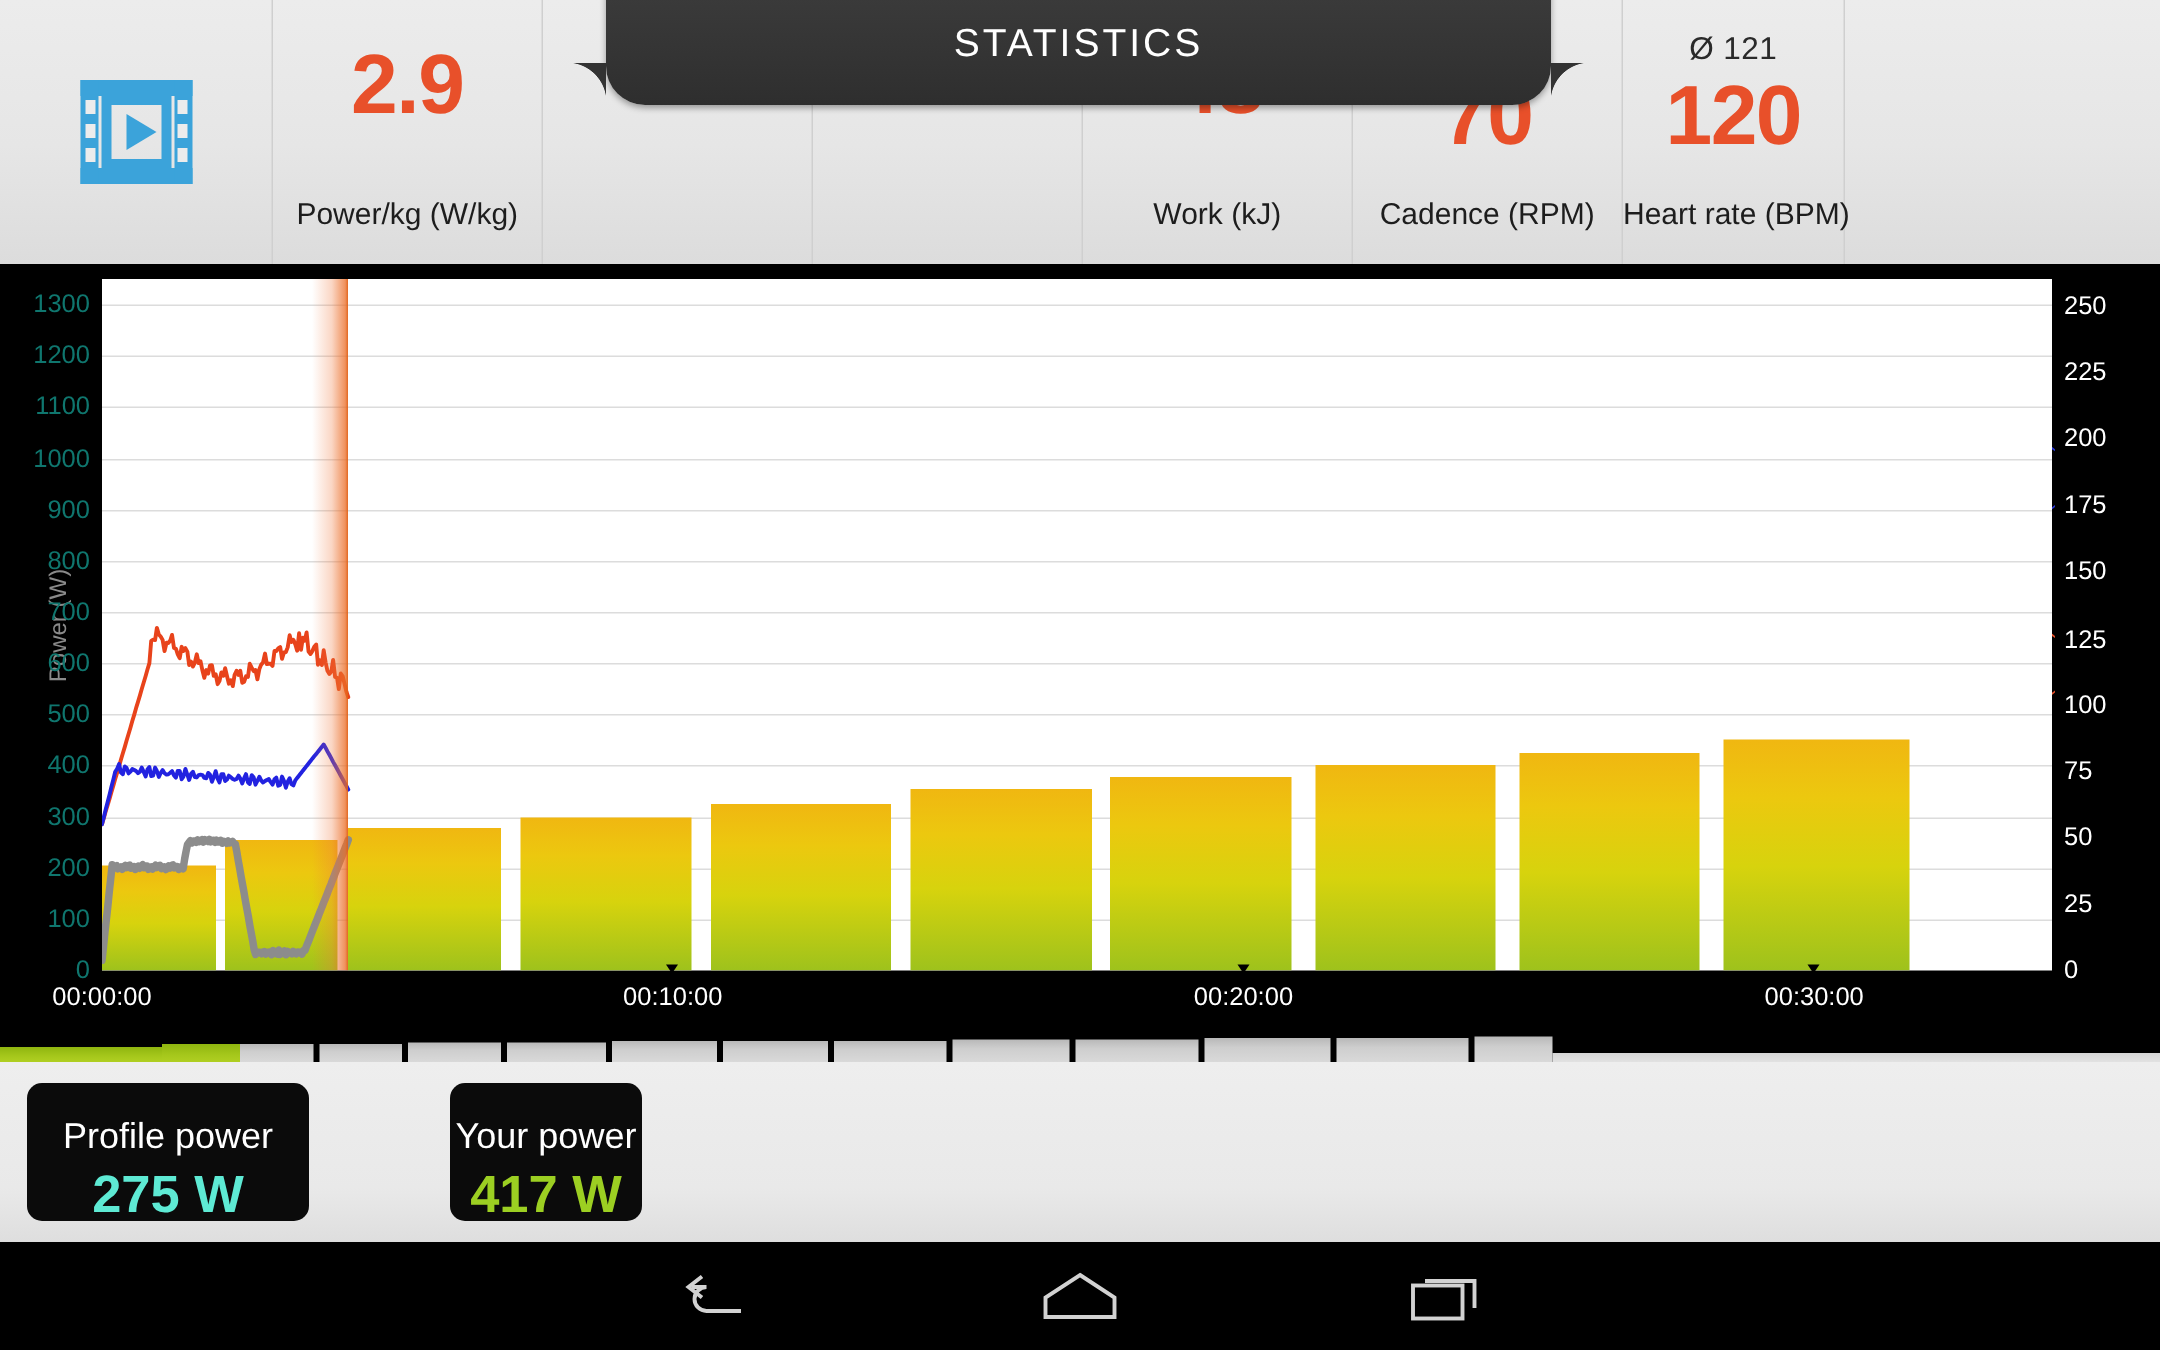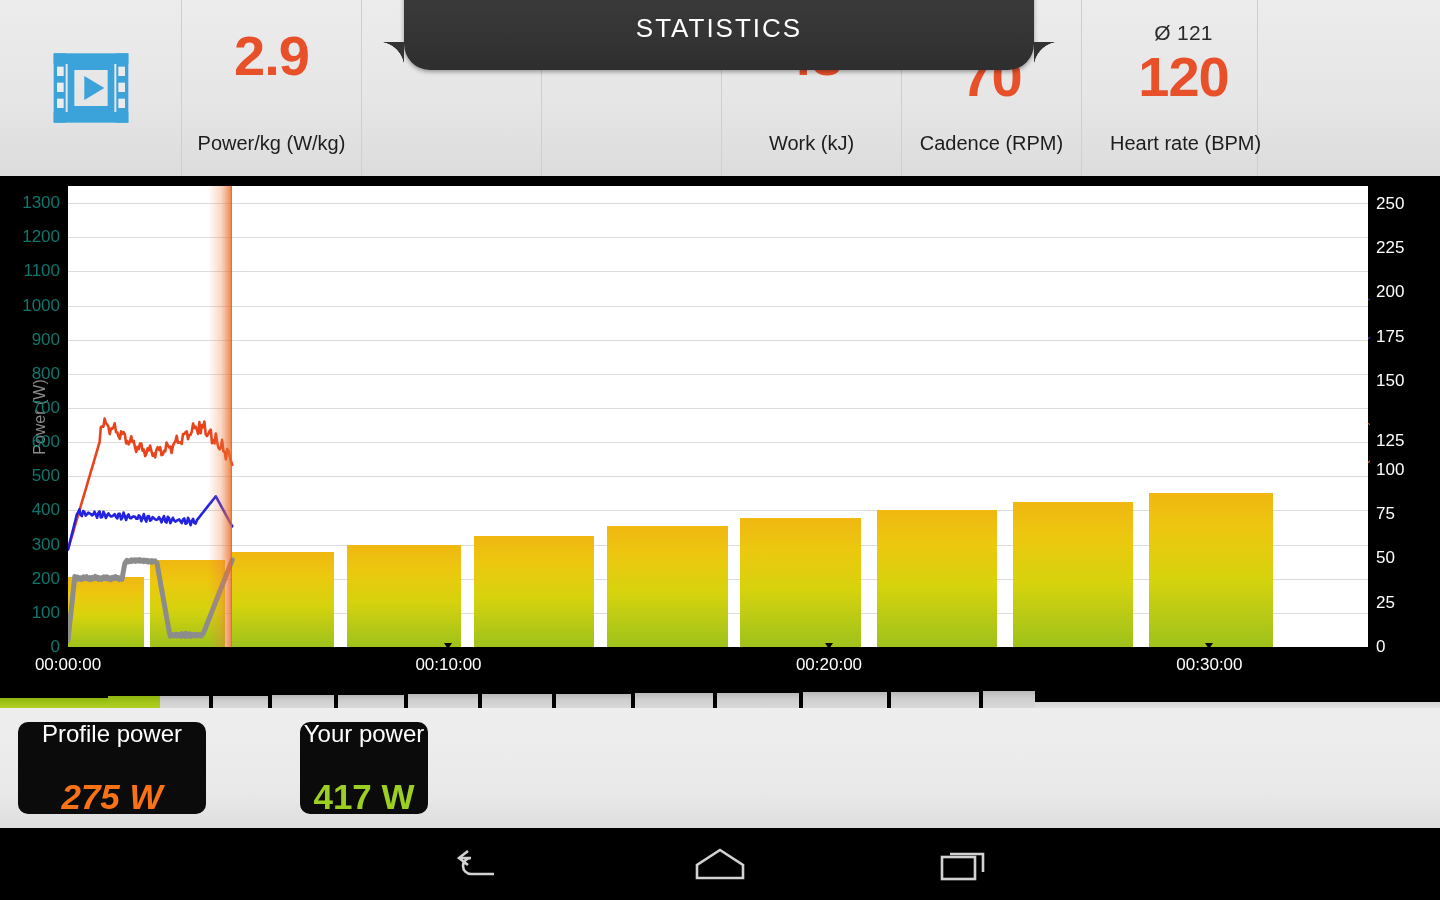--- a/index.html
+++ b/index.html
@@ -12,21 +12,21 @@
   .header { position:absolute; left:0; top:0; width:1440px; height:176px;
     background:linear-gradient(to bottom,#ececec 0%,#e6e6e6 55%,#dcdcdc 100%);
     display:flex; }
   .hcell { position:relative; height:176px; display:flex; flex-direction:column;
     align-items:center; justify-content:flex-start; padding-top:22px;
     border-right:1px solid #cfcfcf; }
   .hcell.first { border-left:none; }
   .hcell.logo { width:182px; justify-content:center; padding-top:0; }
   .hcell.metric { width:180px; }
   .hcell.empty { width:180px; }
-  .hcell.wide { width:148px;margin-left:28px; }
+  .hcell.wide { width:148px; }
 
   .avg { font-size:21px; color:#2a2a2a; letter-spacing:.3px; line-height:1;
     margin-bottom:6px; white-space:nowrap; }
   .big { font-size:56px; font-weight:bold; color:#e8502a; line-height:1;
     letter-spacing:-1px; }
   .unit { position:absolute; bottom:21px; left:0; width:100%; text-align:center;
     font-size:20px; color:#1d1d1d; white-space:nowrap; }
 
   .filmicon { width:86px; height:80px; }
 
@@ -87,24 +87,24 @@
   .seg { position:absolute; bottom:0;
     background:linear-gradient(to bottom,#b8b8b8 0%,#cecece 40%,#d9d9d9 100%); }
   .seg.done { background:linear-gradient(to bottom,#8fb50f 0%,#a5c71b 60%,#b0cf22 100%); }
 
   
   .bottom { position:absolute; left:0; top:708px; width:1440px; height:120px;
     background:linear-gradient(to bottom,#eeeeee 0%,#e9e9e9 70%,#dedede 100%); }
 
   .pbox { position:absolute; top:14px; height:92px; border-radius:10px;
     background:#0b0b0b; display:flex; flex-direction:column;
-    align-items:center; justify-content:space-between; }
+    align-items:center; justify-content:flex-end; }
   .pbox .t { color:#fff; font-size:24px; line-height:1; margin-bottom:9px; }
   .pbox .v { font-size:35px; font-weight:bold; line-height:1; }
-  .v.yellow { color:#f97316;font-style:italic; }
+  .v.yellow { color:#5eead4; }
   .v.green  { color:#9ccf22; }
 
   
   .navbar { position:absolute; left:0; top:828px; width:1440px; height:72px;
     background:#000; }
   .navbtn { position:absolute; top:0; height:72px; width:120px;
     display:flex; align-items:center; justify-content:center; }
 </style>
 </head>
 <body>
@@ -192,21 +192,21 @@
       </div>
     <div class="axisR">
       <div class="ylabelR">
         <span class="hr">heart rate (BPM)</span><span class="sep"> / </span><span class="cad">cadence (RPM)</span>
       </div>
     <div class="tickR" style="top: 471px;">0</div>
         <div class="tickR" style="top: 426.673px;">25</div>
         <div class="tickR" style="top: 382.346px;">50</div>
         <div class="tickR" style="top: 338.019px;">75</div>
         <div class="tickR" style="top: 293.692px;">100</div>
-        <div class="tickR" style="top: 265px;">125</div>
+        <div class="tickR" style="top: 251px;">125</div>
         <div class="tickR" style="top: 205.038px;">150</div>
         <div class="tickR" style="top: 160.712px;">175</div>
         <div class="tickR" style="top: 116.385px;">200</div>
         <div class="tickR" style="top: 72.0577px;">225</div>
         <div class="tickR" style="top: 27.7308px;">250</div>
       </div>
     <div class="plot" id="plot">
         <div class="gridline" style="top: 426.852px;"></div>
         <div class="gridline" style="top: 392.704px;"></div>
         <div class="gridline" style="top: 358.556px;"></div>

